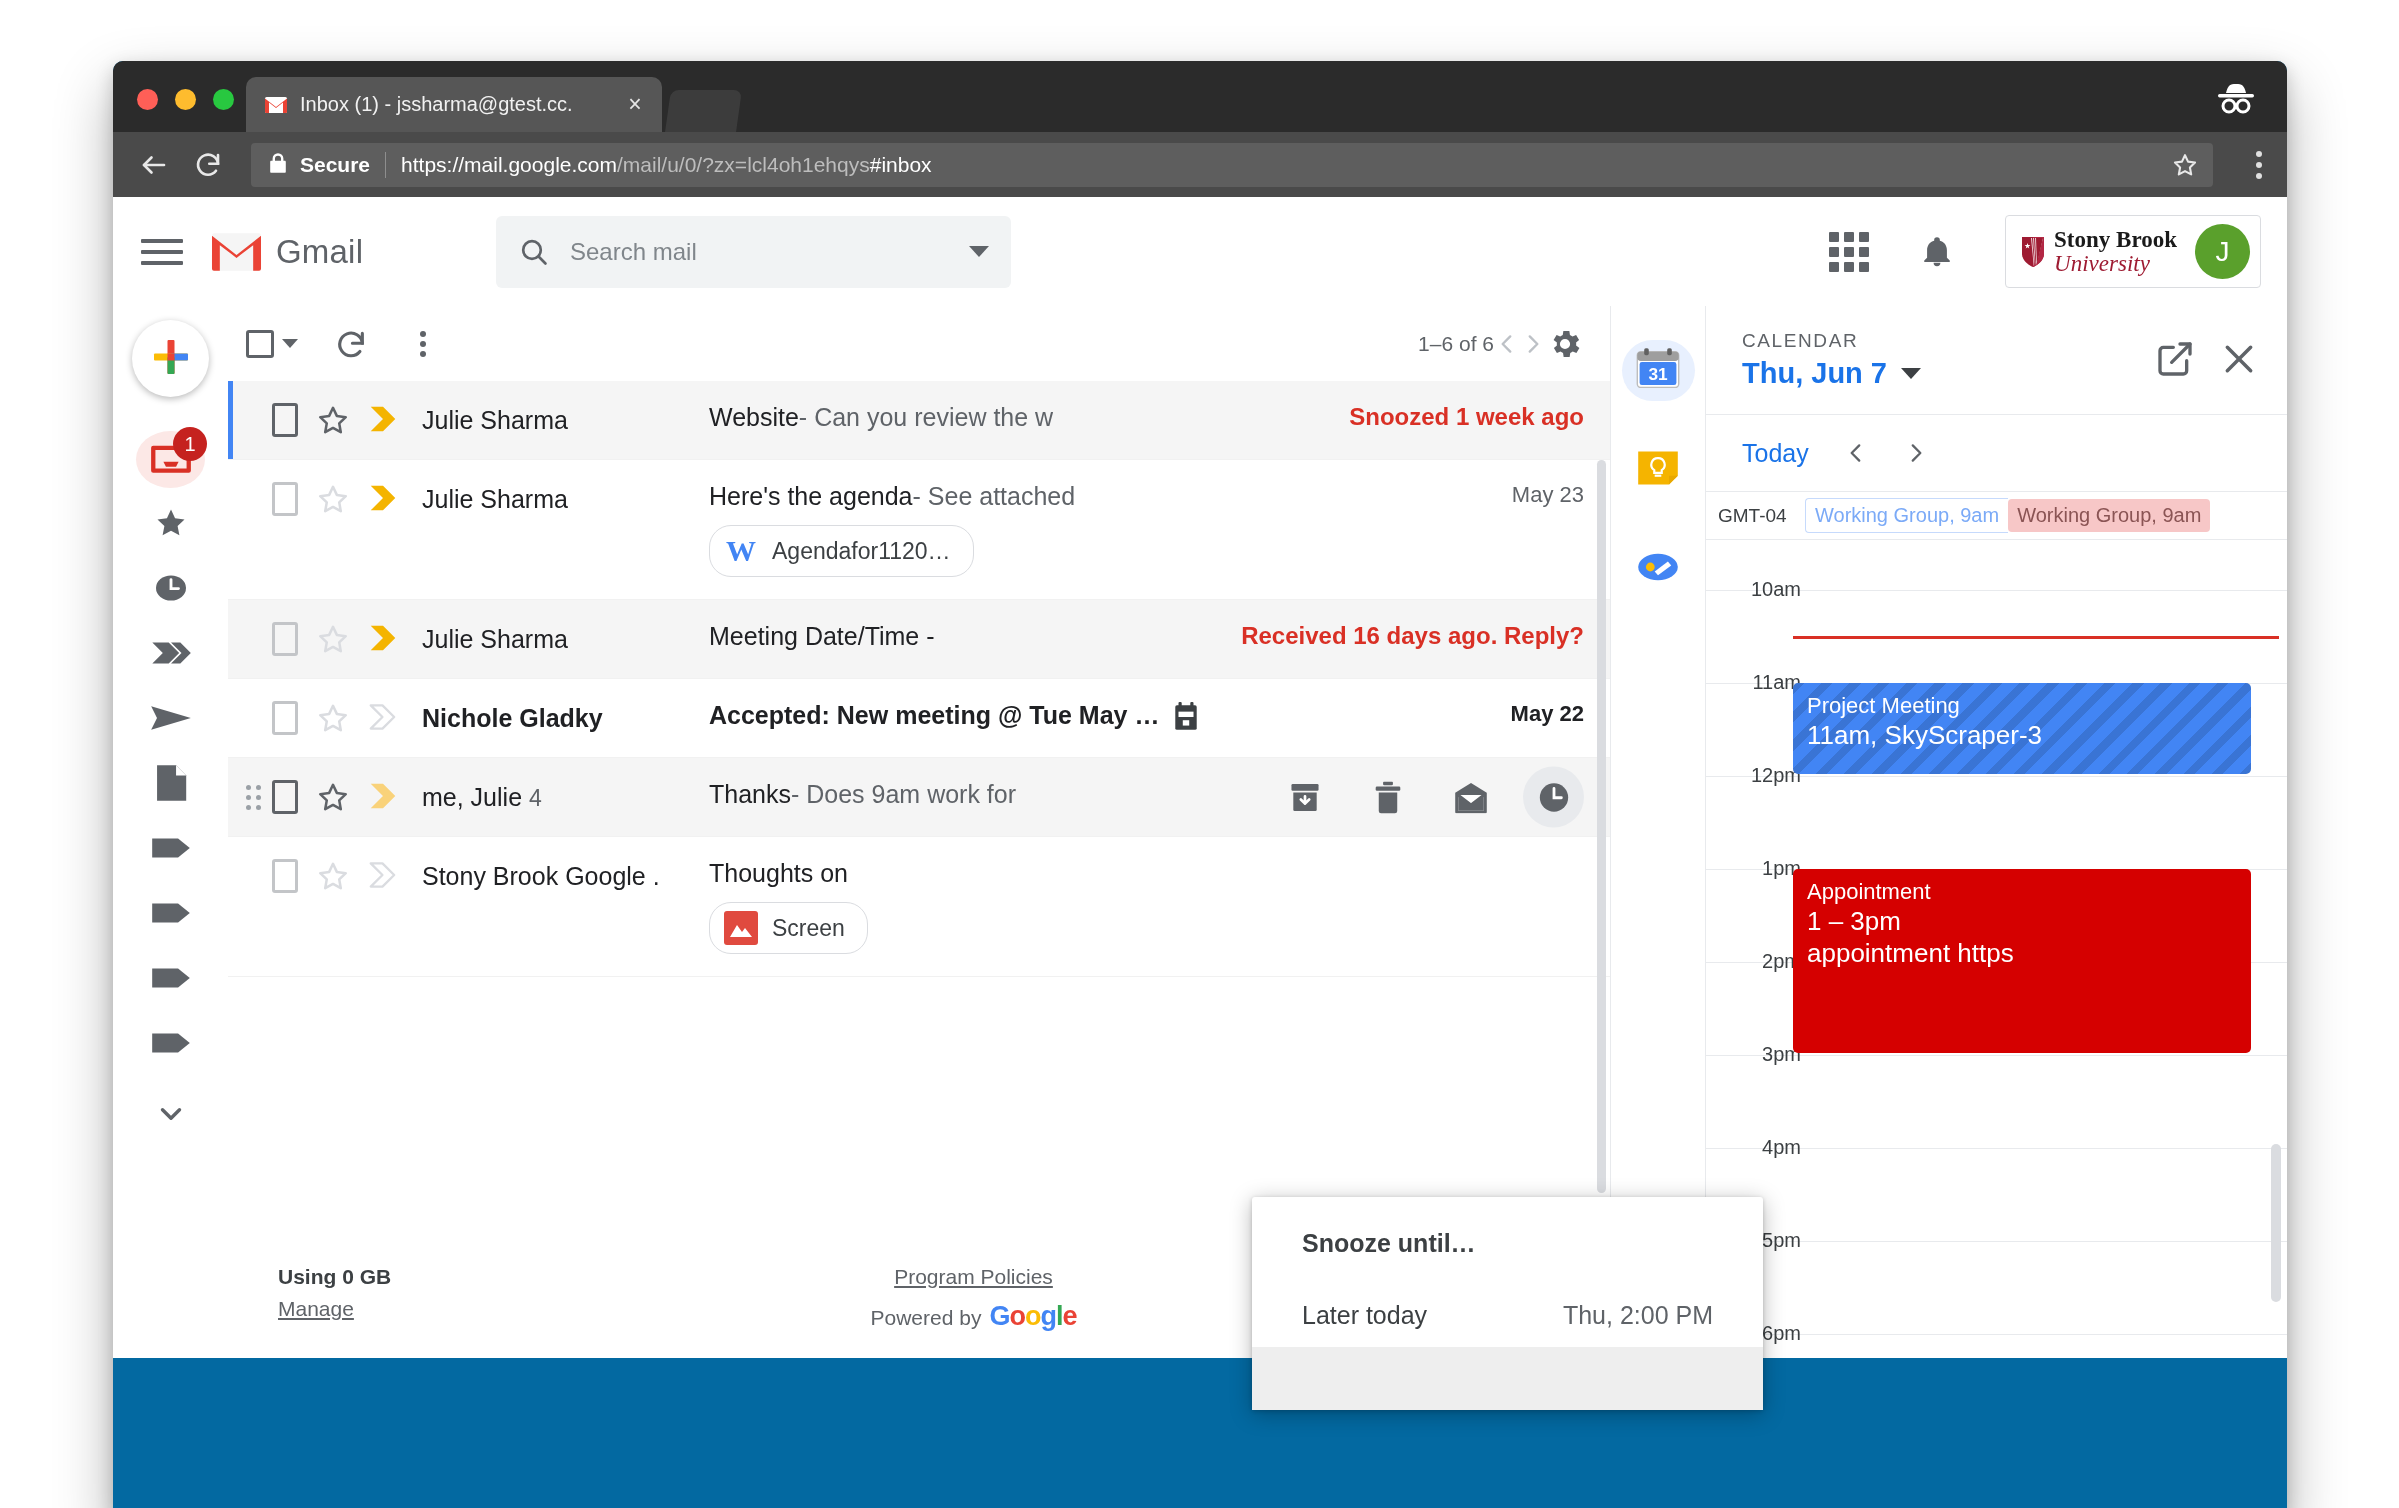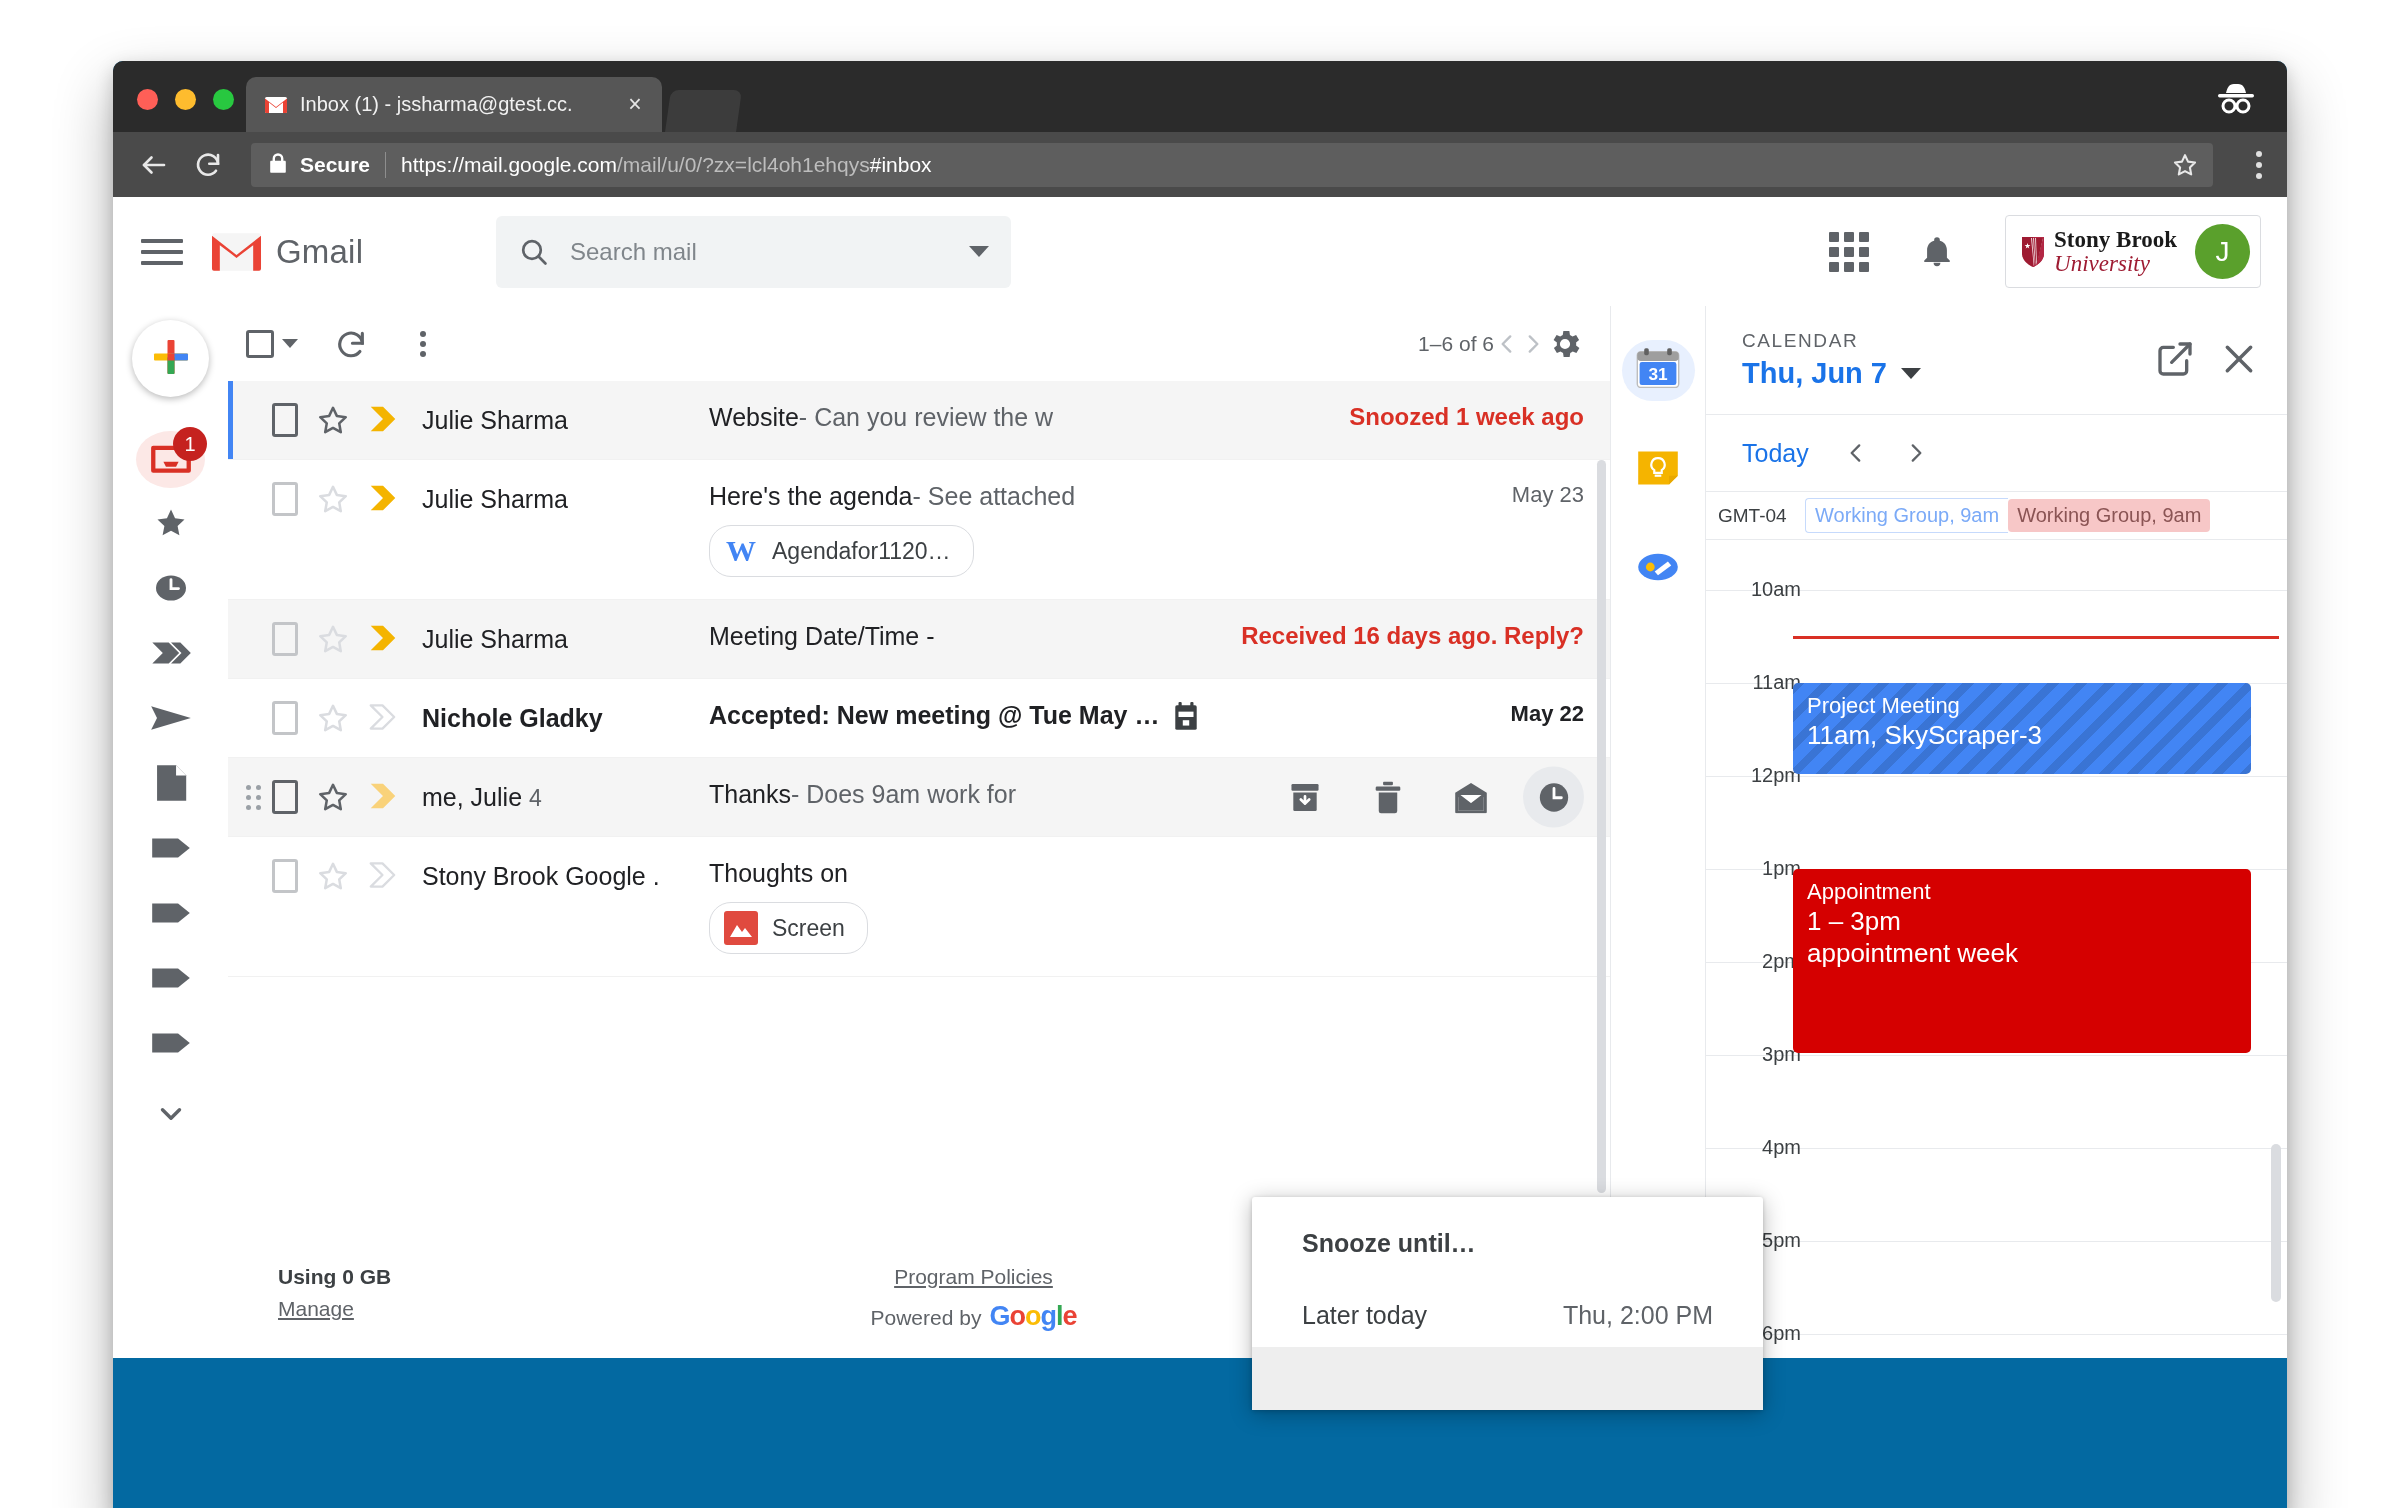--- a/index.html
+++ b/index.html
@@ -1024,21 +1024,21 @@
               <div class="hour-row" style="top:794px"></div>
                 <div class="hour-lbl" style="top:794px">6pm</div>
 
               <div class="ev blue" style="top:143px;height:91px">
                 <div class="t">Project Meeting</div>
                 <div class="s">11am, SkyScraper-3</div>
               </div>
               <div class="ev red" style="top:329px;height:184px">
                 <div class="t">Appointment</div>
                 <div class="s">1 – 3pm</div>
-                <div class="s">appointment week</div>
+                <div class="s">appointment https</div>
               </div>
 
               <div class="cal-scroll"></div>
             </div>
           </div>
         </div>
 
       </div>
     </div>
   </div>

